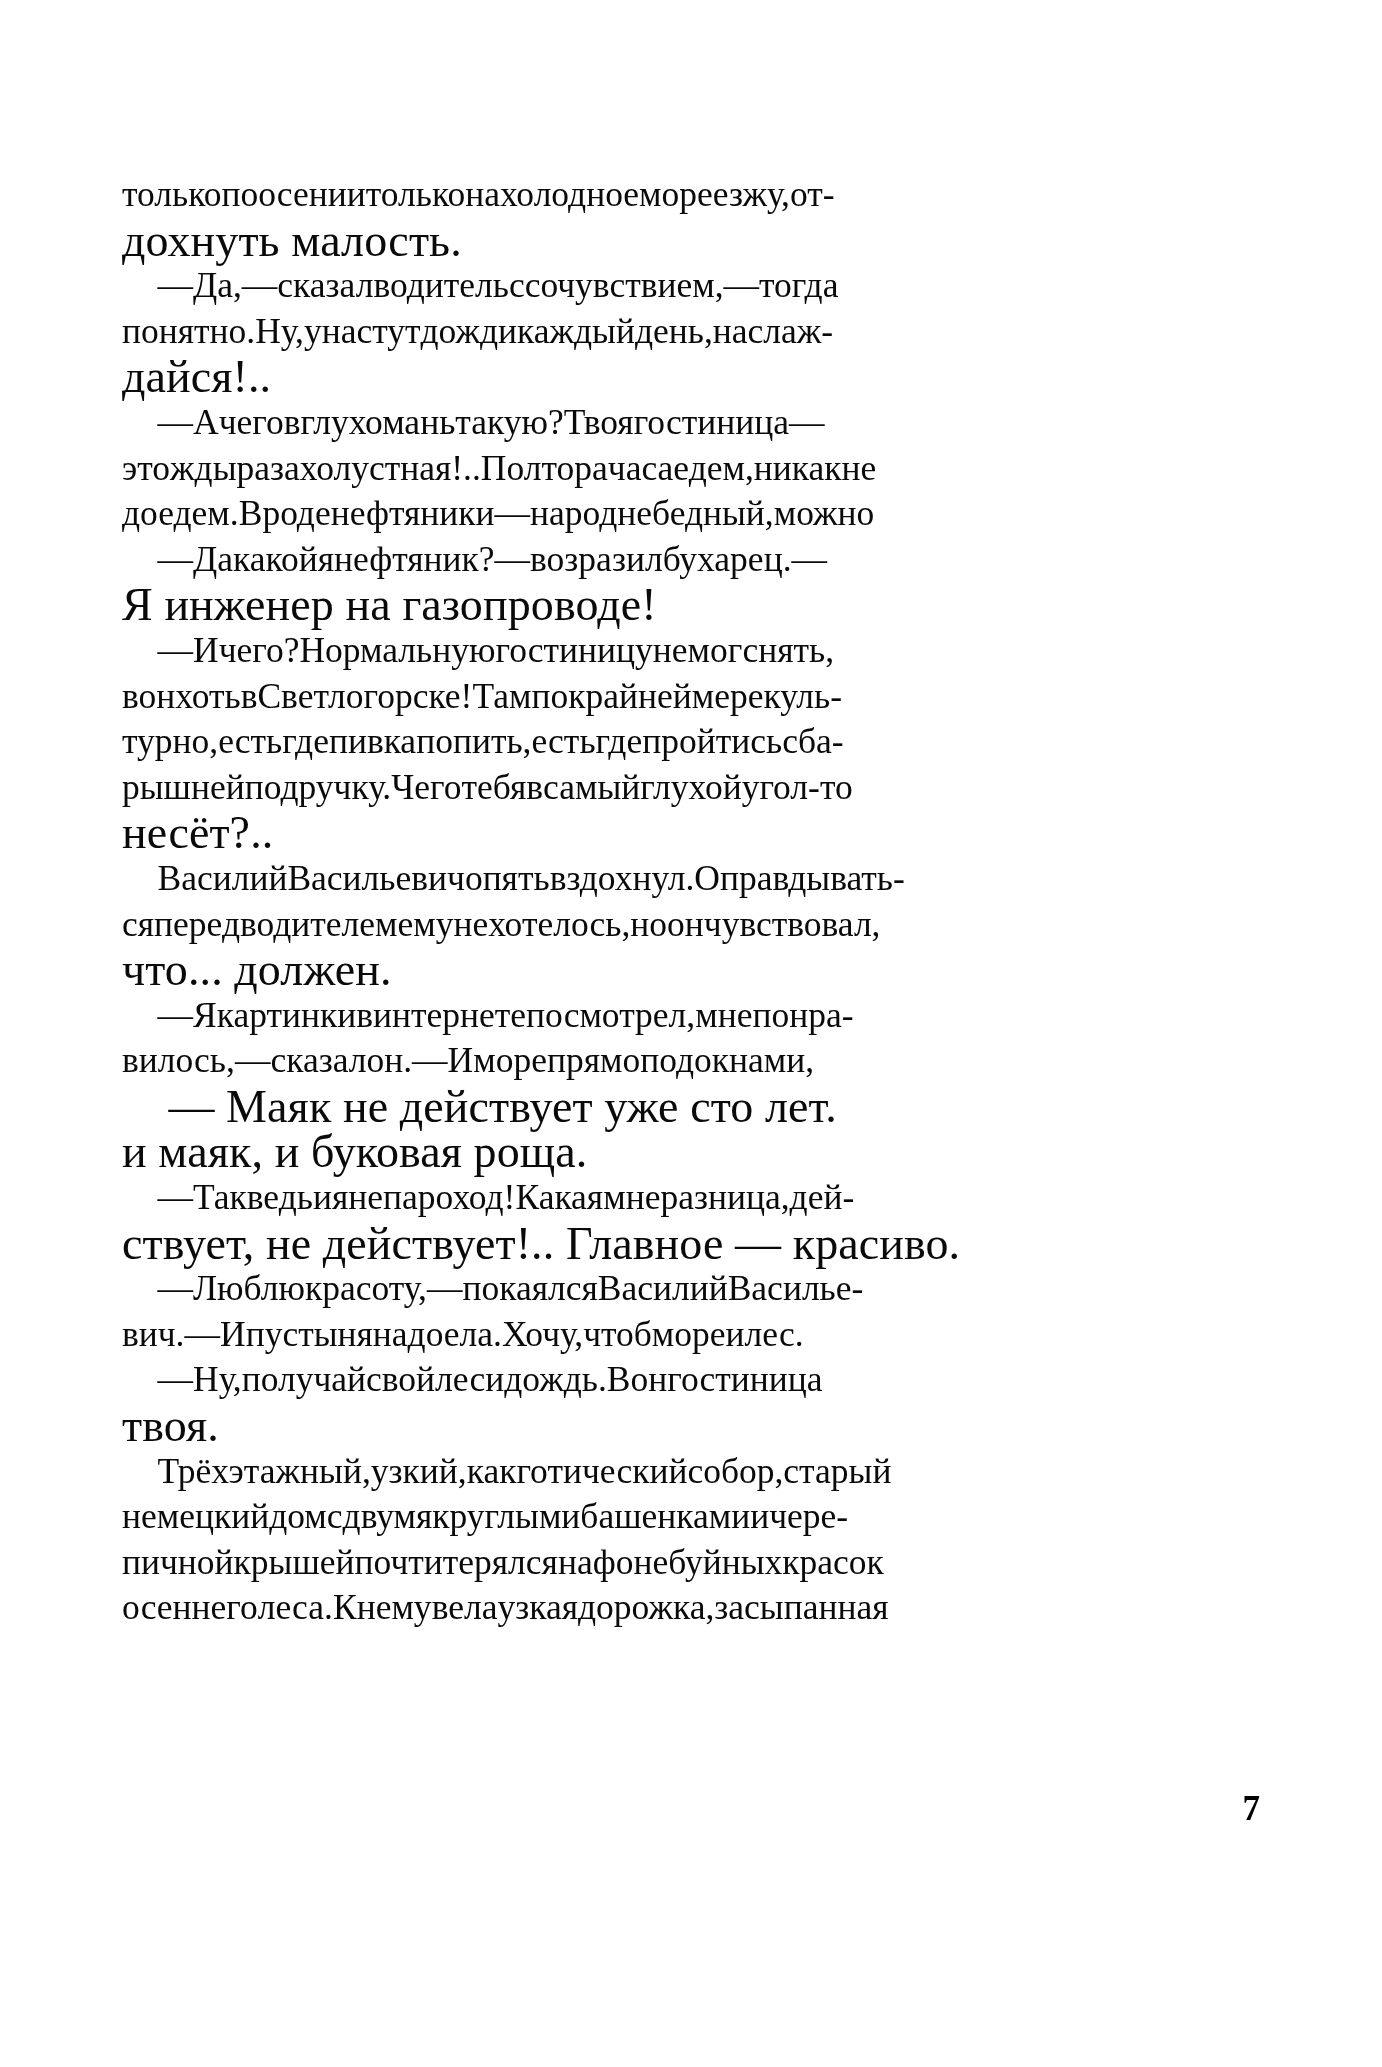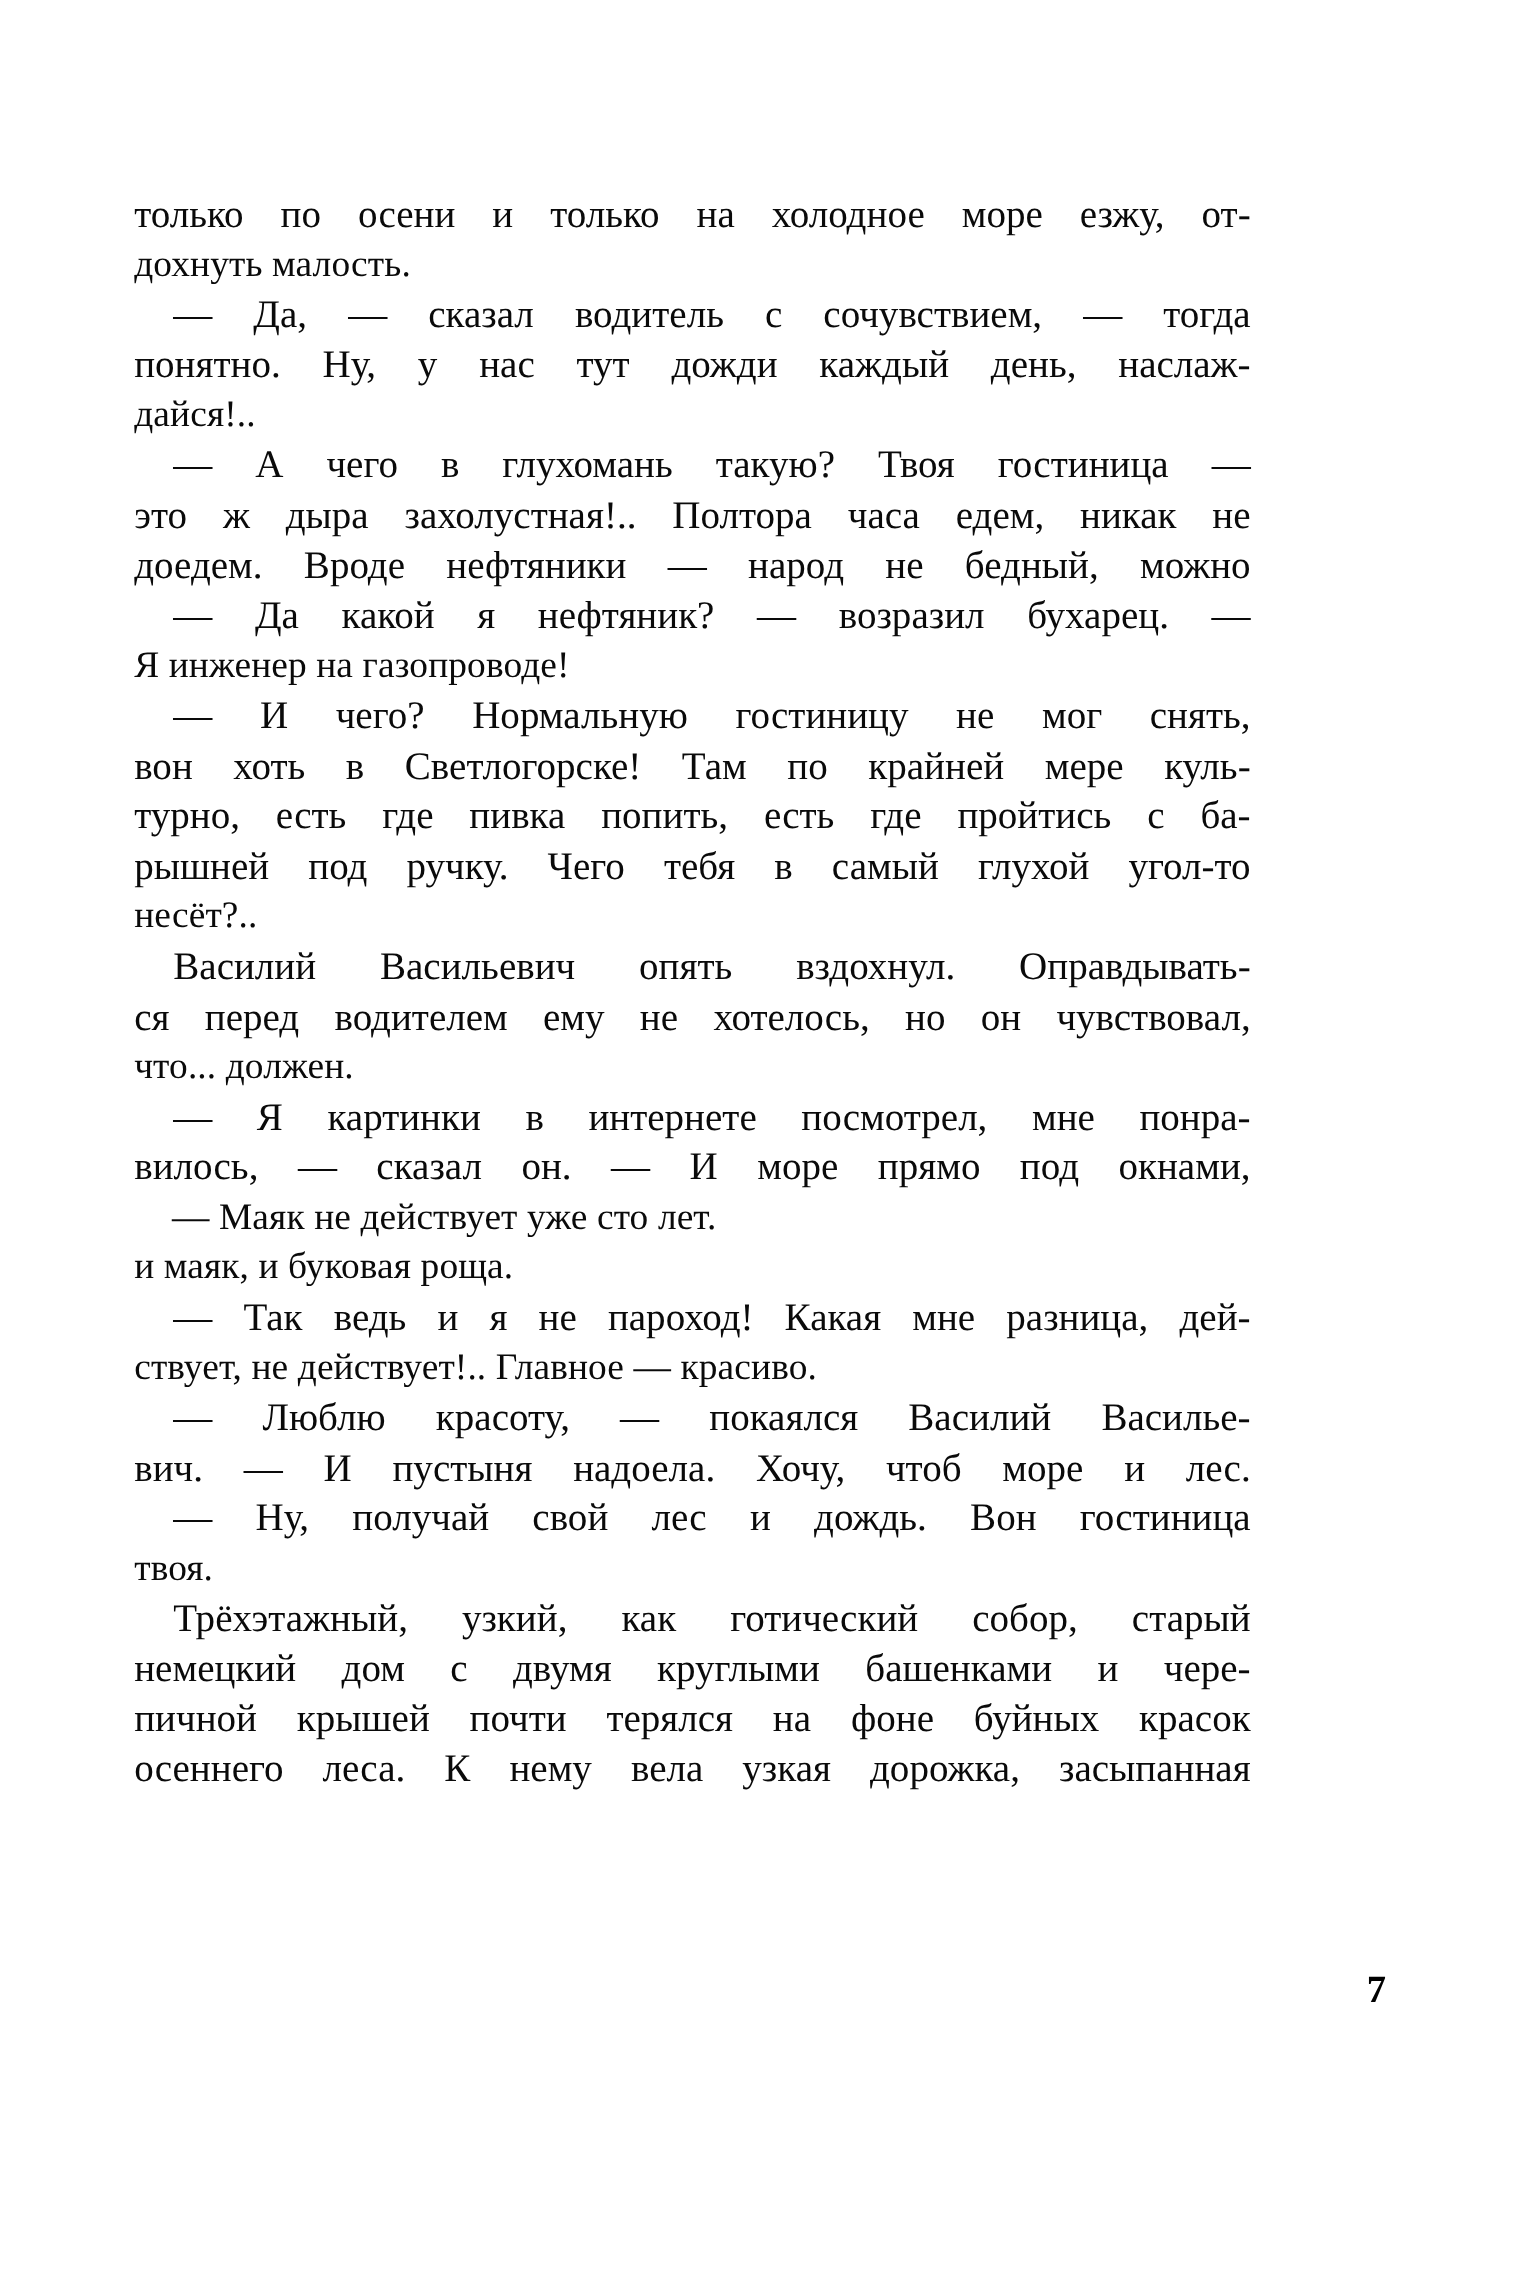--- a/index.html
+++ b/index.html
@@ -24,31 +24,30 @@
     background: #ffffff;
   }
   .text-block {
     position: absolute;
     left: 122px;
     top: 172px;
     width: 1015px;
   }
   .line {
     display: block;
-    font-size: 34px;
+    font-size: 46px;
     line-height: 45.6px;
     letter-spacing: 0.1px;
     white-space: pre;
     color: #0a0a0a;
     font-weight: 400;
   }
   
   .jline {
     display: flex;
-    justify-content: space-between;
     font-size: 35.5px;
     line-height: 45.6px;
     height: 45.6px;
     color: #0a0a0a;
     white-space: pre;
   }
   .jline > span {
     white-space: pre;
   }
   .page-number {

